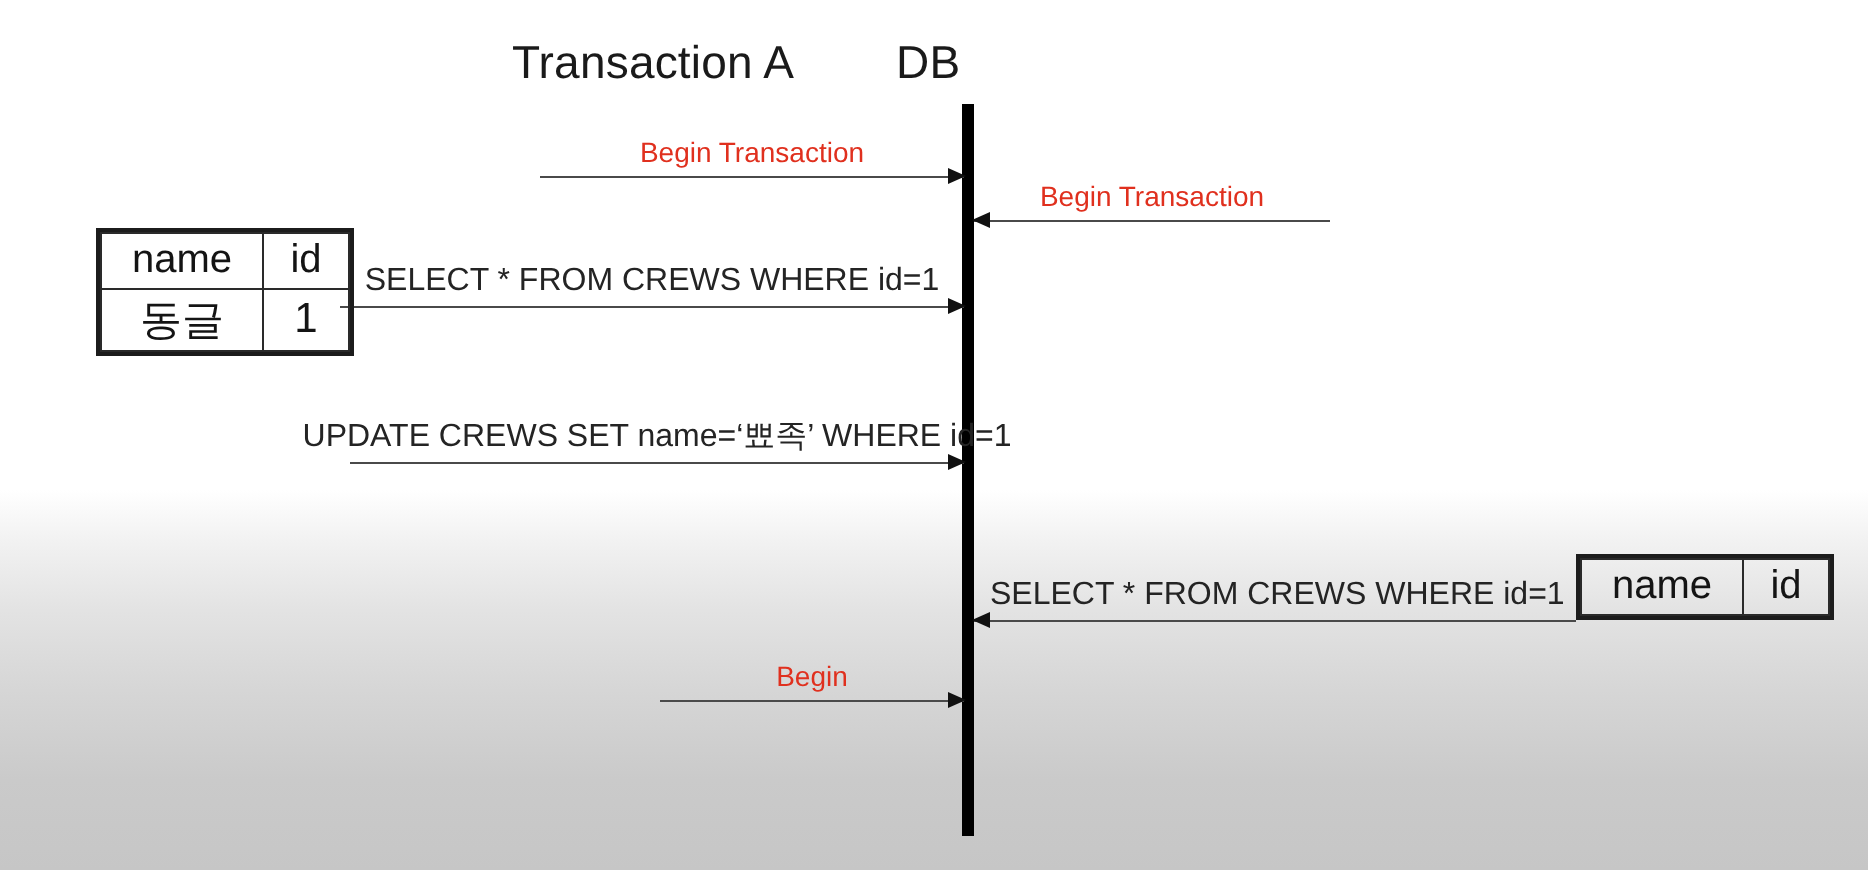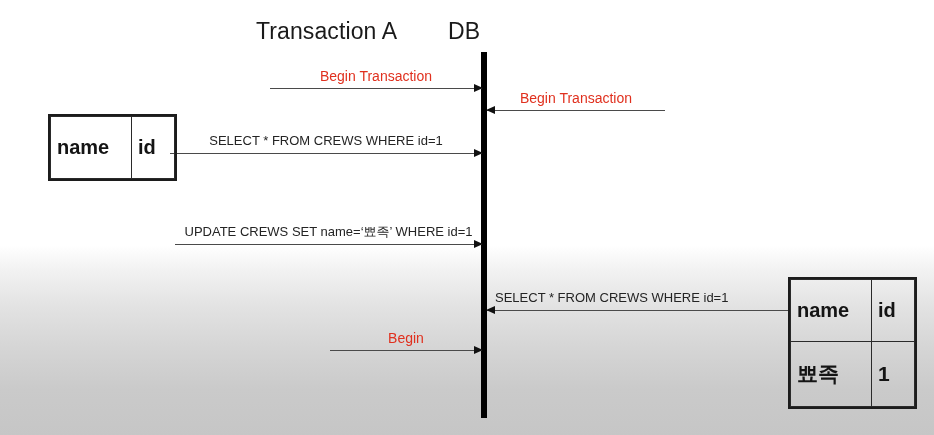--- a/index.html
+++ b/index.html
@@ -76,52 +76,51 @@
   }
   .msg .caption {
     position: absolute;
     bottom: 6px;
     white-space: nowrap;
     font-size: 14px;
     line-height: 16px;
   }
   .caption.center { left: 50%; transform: translateX(-50%); }
   .caption.red   { color: #e0301e; margin-top: 40px; }
-  .caption.dark  { color: #242424; font-size: 13px; }
+  .caption.dark  { color: #242424; font-size: 16px; }
 
   
   #msg-begin-a  { left: 270px; top: 88px;  width: 212px; }
   #msg-begin-b  { left: 487px; top: 110px; width: 178px; }
   #msg-select-a { left: 170px; top: 153px; width: 312px; }
-  #msg-update-a { left: 175px; top: 244px; width: 307px; }
+  #msg-update-a { left: 175px; top: 231px; width: 307px; }
   #msg-select-b { left: 487px; top: 310px; width: 301px; }
   #msg-commit-a { left: 330px; top: 350px; width: 152px; }
 
   #msg-select-b .caption { left: 8px; transform: none; }
   #msg-update-a .caption { left: 50%; transform: translateX(-50%); }
 
   
   .result-table {
     position: absolute;
     border: 2.5px solid #1c1c1c;
     background: transparent;
     border-collapse: collapse;
   }
   .result-table table {
     border-collapse: collapse;
   }
   .result-table td {
     border: 1px solid #2a2a2a;
-    text-align: left;
+    text-align: center;
     font-size: 20px;
     color: #141414;
-    padding: 18px 6px;
+    padding: 1px 6px;
     height: 25px;
     font-family: "Liberation Sans", "DejaVu Sans", sans-serif;
-    font-weight: bold;
   }
   .result-table td.col-name { width: 68px; }
   .result-table td.col-id   { width: 30px; }
   .result-table td.val {
     font-size: 21px;
   }
   #table-a { left: 48px; top: 114px; }
   #table-b { left: 788px; top: 277px; }
 </style>
 </head>
@@ -164,38 +163,38 @@
     <div class="caption dark">SELECT * FROM CREWS WHERE id=1</div>
   </div>
 
   <div class="msg to-right" id="msg-commit-a">
     <div class="rule"></div>
     <div class="head"></div>
     <div class="caption center red">Begin</div>
   </div>
 
   <div class="result-table" id="table-a">
+    <table>
+      <tbody>
+          <tr>
+        <td class="col-name">name</td>
+        <td class="col-id">id</td>
+      </tr>
+      <tr>
+        <td class="col-name val">동글</td>
+        <td class="col-id val">1</td>
+      </tr>
+    </tbody>
+      </table>
+  </div>
+
+  <div class="result-table" id="table-b">
     <table>
       <tbody>
           <tr>
         <td class="col-name">name</td>
         <td class="col-id">id</td>
       </tr>
     </tbody>
       </table>
   </div>
 
-  <div class="result-table" id="table-b">
-    <table>
-      <tbody>
-          <tr>
-        <td class="col-name">name</td>
-        <td class="col-id">id</td>
-      </tr>
-      <tr>
-        <td class="col-name val">뾰족</td>
-        <td class="col-id val">1</td>
-      </tr>
-    </tbody>
-      </table>
-  </div>
-
 </div>
 
 </body></html>

